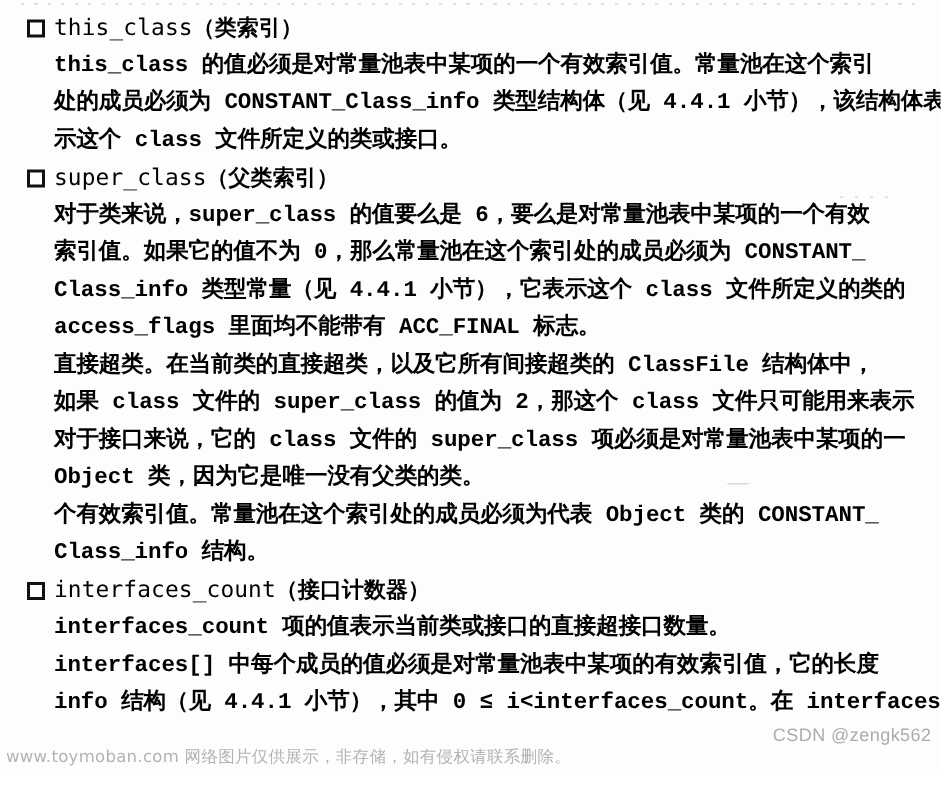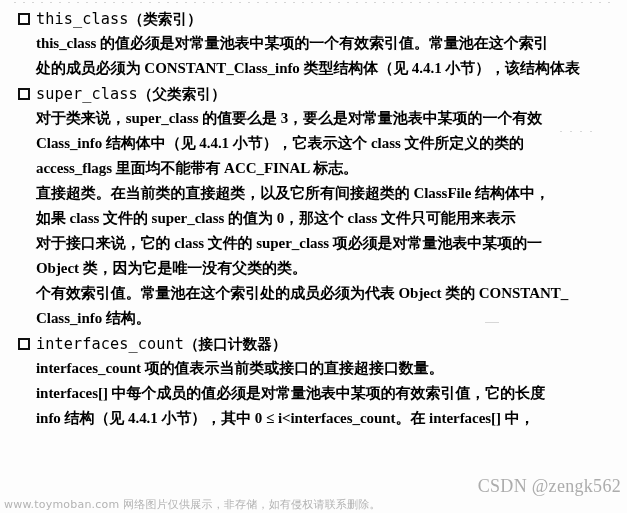--- a/index.html
+++ b/index.html
@@ -102,42 +102,42 @@
     font-weight: 600;
   }
 
   
   .body-line {
     height: 25px;
     line-height: 25px;
     padding-left: 36px;
     white-space: nowrap;
     font-size: 15px;
-    font-family: Liberation Serif, serif;
+    font-family: Liberation Mono, monospace;
     font-weight: 600;
     letter-spacing: -0.05px;
   }
 
   
   .wm-toymoban {
     position: absolute;
     left: 4px;
     bottom: 1px;
     font-family: "DejaVu Sans", "Liberation Sans", sans-serif;
     font-size: 11px;
     color: rgba(150,150,150,0.72);
     white-space: nowrap;
     letter-spacing: 0.2px;
   }
   .wm-csdn {
     position: absolute;
     right: 6px;
     bottom: 16px;
-    font-family: Liberation Serif, serif;
-    font-size: 18px;
+    font-family: Liberation Sans, sans-serif;
+    font-size: 12px;
     color: rgba(168,168,168,0.95);
     white-space: nowrap;
     letter-spacing: 0.3px;
   }
 </style>
 </head>
 <body>
 
 <div id="page">
 
@@ -146,31 +146,33 @@
   <div class="scan-dots3"></div>
 
   <div class="content">
 
     <div class="block">
       <div class="head-line">
         <span class="bullet"></span><span>this_class</span><span class="cn">（类索引）</span>
       </div>
       <div class="body-line">this_class 的值必须是对常量池表中某项的一个有效索引值。常量池在这个索引</div>
       <div class="body-line">处的成员必须为 CONSTANT_Class_info 类型结构体（见 4.4.1 小节），该结构体表</div>
+      <div class="body-line">示这个 class 文件所定义的类或接口。</div>
     </div>
 
     <div class="block">
       <div class="head-line">
         <span class="bullet"></span><span>super_class</span><span class="cn">（父类索引）</span>
       </div>
-      <div class="body-line">对于类来说，super_class 的值要么是 3，要么是对常量池表中某项的一个有效</div>
-      <div class="body-line">Class_info 结构体中（见 4.4.1 小节），它表示这个 class 文件所定义的类的</div>
+      <div class="body-line">对于类来说，super_class 的值要么是 6，要么是对常量池表中某项的一个有效</div>
+      <div class="body-line">索引值。如果它的值不为 0，那么常量池在这个索引处的成员必须为 CONSTANT_</div>
+      <div class="body-line">Class_info 类型常量（见 4.4.1 小节），它表示这个 class 文件所定义的类的</div>
       <div class="body-line">access_flags 里面均不能带有 ACC_FINAL 标志。</div>
       <div class="body-line">直接超类。在当前类的直接超类，以及它所有间接超类的 ClassFile 结构体中，</div>
-      <div class="body-line">如果 class 文件的 super_class 的值为 0，那这个 class 文件只可能用来表示</div>
+      <div class="body-line">如果 class 文件的 super_class 的值为 2，那这个 class 文件只可能用来表示</div>
       <div class="body-line">对于接口来说，它的 class 文件的 super_class 项必须是对常量池表中某项的一</div>
       <div class="body-line">Object 类，因为它是唯一没有父类的类。</div>
       <div class="body-line">个有效索引值。常量池在这个索引处的成员必须为代表 Object 类的 CONSTANT_</div>
       <div class="body-line">Class_info 结构。</div>
     </div>
 
     <div class="block">
       <div class="head-line">
         <span class="bullet"></span><span>interfaces_count</span><span class="cn">（接口计数器）</span>
       </div>

